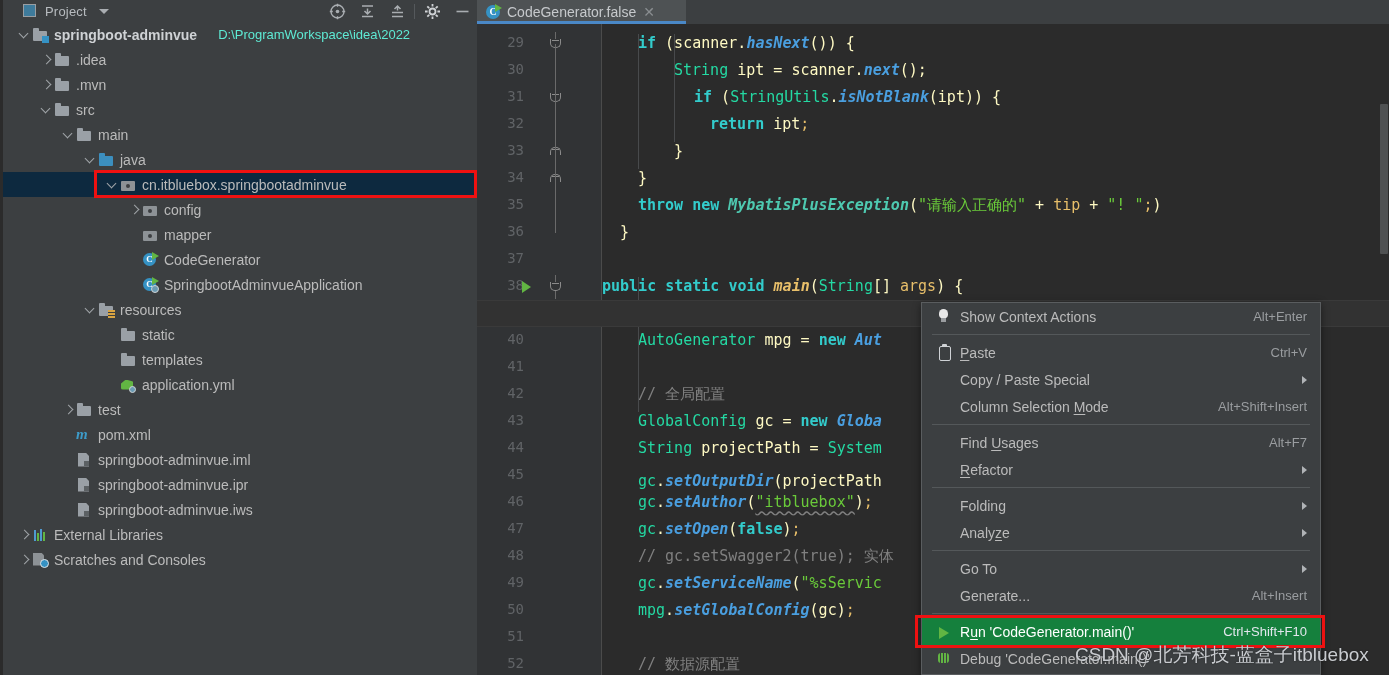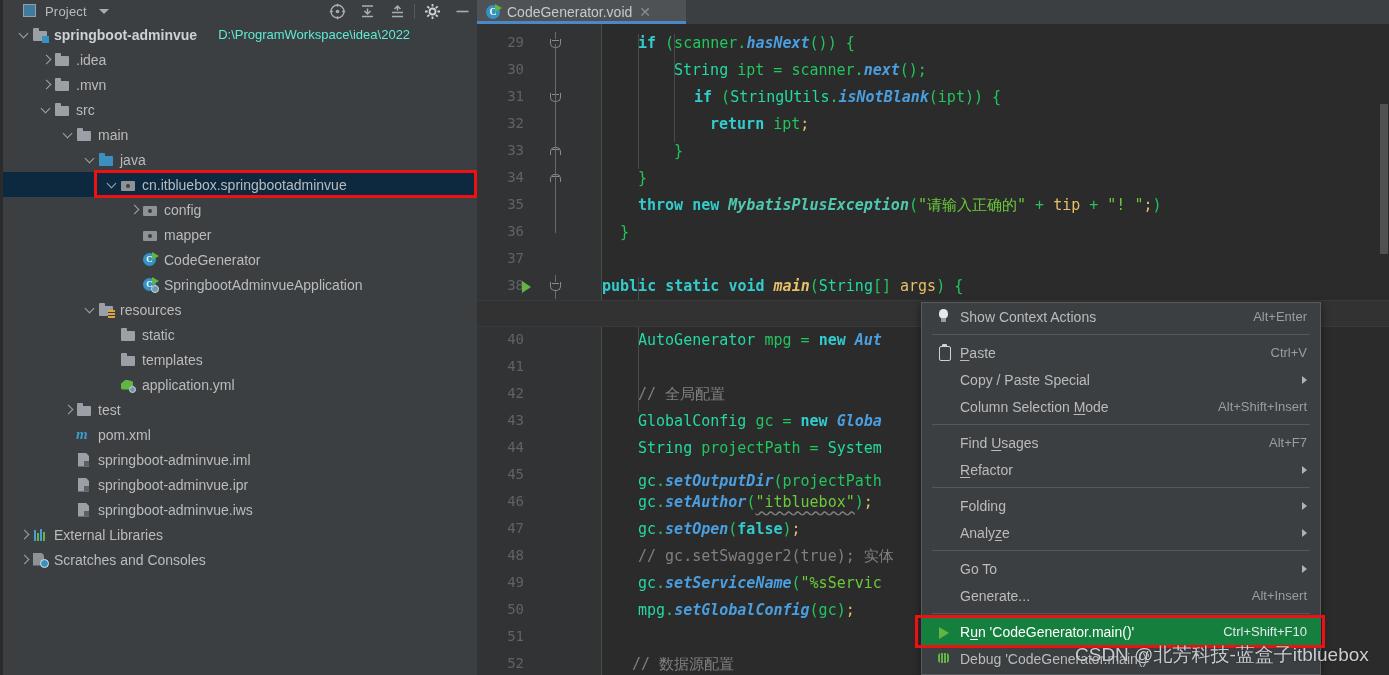--- a/index.html
+++ b/index.html
@@ -223,21 +223,21 @@
   }
 
   #code {
     position:absolute; left:125px; top:24px; width: 787px; height: 651px;
     font-family:"DejaVu Sans Mono", monospace; font-size:15px;
   }
   .cline { position:absolute; white-space:pre; left:0; }
   .kw2 { color:#33cccc; font-weight:bold;}
   .typ2 { color:#24d9a3; }
   .meth { color:#4a9fe0; font-style:italic; font-weight:bold;}
-  .plain { color:#22c55e; }
+  .plain { color:#fef9c3; }
   .str { color:#6aca3a; }
   .cmt { color:#808080; }
   .var { color:#e8bf6a; }
   .wavy { text-decoration: underline wavy #808080; text-underline-offset: 3px; }
 
   
   .iguide { position:absolute; width:1px; background:#484a4c; }
 
   
   #ctxmenu {
@@ -520,21 +520,21 @@
     <div id="left-scroll-thumb"></div>
   </div>
 
   <div id="editor-area">
 
     <div id="tabbar">
       <div id="tab">
         <span class="tabicon">
             <span class="runtri"></span>
           </span>
-        <span class="tablabel">CodeGenerator.void</span>
+        <span class="tablabel">CodeGenerator.false</span>
         <span class="tabclose">✕</span>
         <span class="tabunder"></span>
       </div>
     </div>
 
     <div id="gutter">
         <div class="lnum" style="top: 10px;">29</div>
         <div class="lnum" style="top: 37px;">30</div>
         <div class="lnum" style="top: 64px;">31</div>
         <div class="lnum" style="top: 91px;">32</div>
@@ -599,21 +599,21 @@
         <div class="cline" title="        // 全局配置" style="top: 361px; left: 36px;"><span class="cmt">// 全局配置</span></div>
         <div class="cline" title="        GlobalConfig gc = new GlobalConfig();" style="top: 388px; left: 36px;"><span class="typ2">GlobalConfig</span><span class="plain"> gc = </span><span class="kw2">new</span><span class="plain"> </span><span class="meth">Globa</span></div>
         <div class="cline" title="        String projectPath = System.getProperty(&quot;user.dir&quot;);" style="top: 415px; left: 36px;"><span class="typ2">String</span><span class="plain"> projectPath = </span><span class="typ2">System</span></div>
         <div class="cline" title="        gc.setOutputDir(projectPath + &quot;/src/main/java&quot;);" style="top: 448px; left: 36px;"><span class="typ2">gc</span><span class="plain">.</span><span class="meth">setOutputDir</span><span class="plain">(projectPath</span></div>
         <div class="cline" title="        gc.setAuthor(&quot;itbluebox&quot;);" style="top: 469px; left: 36px;"><span class="typ2">gc</span><span class="plain">.</span><span class="meth">setAuthor</span><span class="plain">(</span><span class="str wavy">"itbluebox"</span><span class="plain">)</span><span class="var">;</span></div>
         <div class="cline" title="        gc.setOpen(false);" style="top: 496px; left: 36px;"><span class="typ2">gc</span><span class="plain">.</span><span class="meth">setOpen</span><span class="plain">(</span><span class="kw2">false</span><span class="plain">)</span><span class="var">;</span></div>
         <div class="cline" title="        // gc.setSwagger2(true); 实体属性 Swagger2 注解" style="top: 523px; left: 36px;"><span class="cmt">// gc.setSwagger2(true); 实体</span></div>
         <div class="cline" title="        gc.setServiceName(&quot;%sService&quot;);" style="top: 550px; left: 36px;"><span class="typ2">gc</span><span class="plain">.</span><span class="meth">setServiceName</span><span class="plain">(</span><span class="str">"%sServic</span></div>
         <div class="cline" title="        mpg.setGlobalConfig(gc);" style="top: 577px; left: 36px;"><span class="typ2">mpg</span><span class="plain">.</span><span class="meth">setGlobalConfig</span><span class="plain">(gc)</span><span class="var">;</span></div>
         <div class="cline" title="" style="top: 604px; left: 0px;"></div>
-        <div class="cline" title="        // 数据源配置" style="top: 631px; left: 30px;"><span class="cmt">// 数据源配置</span></div>
+        <div class="cline" title="        // 数据源配置" style="top: 631px; left: 36px;"><span class="cmt">// 数据源配置</span></div>
         <div class="iguide" style="left: 36px; top: 10px; height: 135px;"></div>
         <div class="iguide" style="left: 72px; top: 10px; height: 108px;"></div>
         <div class="iguide" style="left: 36px; top: 253px; height: 135px;"></div>
       </div>
     <div id="code-scroll-track">
       <div id="code-scroll-thumb"></div>
     </div>
   <div id="cur-line-hl" style="top: 300px;"></div>
     </div>
 

